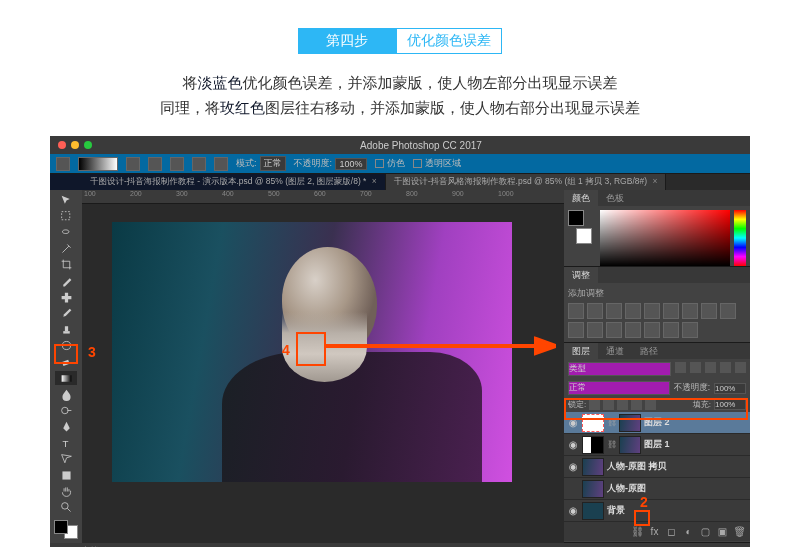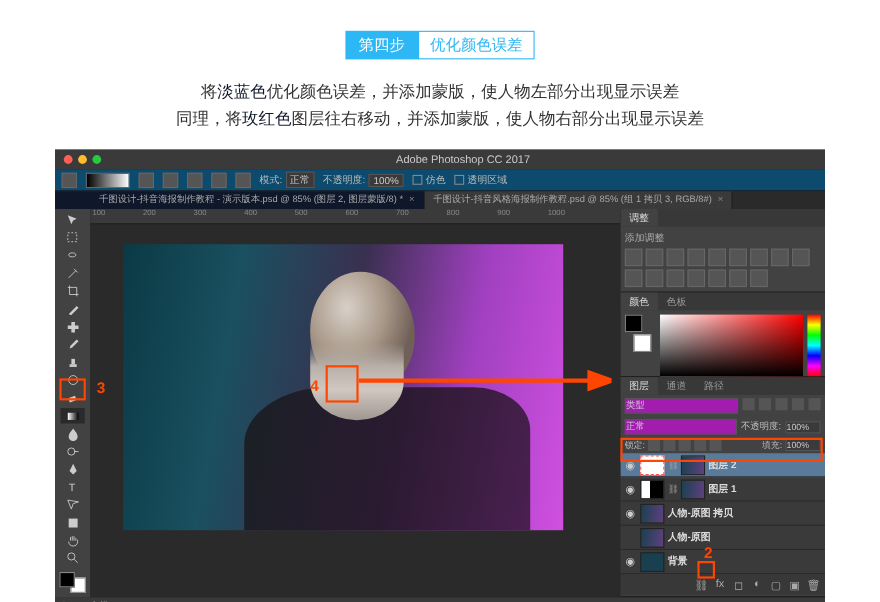--- a/index.html
+++ b/index.html
@@ -1,39 +1,39 @@
 <!DOCTYPE html>
 <html><head>
 <meta charset="utf-8">
 <style>
   * { margin: 0; padding: 0; box-sizing: border-box; }
   body { background: #fff; font-family: "Microsoft YaHei", sans-serif; width: 800px; }
   
   
   .header-section { text-align: center; padding-top: 28px; }
-  .step-badge { display: inline-block; background: #2db7f5; color: #fff; padding: 4px 12px; font-size: 14px; }
+  .step-badge { display: inline-block; background: #2db7f5; color: #fff; padding: 4px 28px; font-size: 14px; }
   .step-subtitle { display: inline-block; border: 1px solid #2db7f5; color: #2db7f5; padding: 3px 10px; font-size: 14px; }
   .instruction-line { margin-top: 20px; font-size: 15px; color: #333; }
   .cyan-text { color: #0f172a; }
   .magenta-text { color: #0f172a; }
   
   
   .ps-window { position: relative; margin: 18px auto 0; width: 700px; height: 506px; background: #2a2a2a; }
   
   
   .titlebar { height: 18px; background: #3a3a3a; display: flex; align-items: center; }
   .traffic-lights { display: flex; gap: 5px; padding-left: 8px; }
   .light { width: 8px; height: 8px; border-radius: 50%; }
   .light.red { background: #ff5f56; }
   .light.yellow { background: #ffbd2e; }
   .light.green { background: #27c93f; }
   .title { flex: 1; text-align: center; font-size: 10px; color: #ccc; }
   
   
-  .options-bar { height: 20px; background: #0c4a6e; display: flex; align-items: center; gap: 8px; padding: 0 6px; font-size: 9px; color: #bbb; border-bottom: 1px solid #1a1a1a; }
+  .options-bar { height: 20px; background: #0369a1; display: flex; align-items: center; gap: 8px; padding: 0 6px; font-size: 9px; color: #bbb; border-bottom: 1px solid #1a1a1a; }
   .opt-icon { width: 14px; height: 14px; background: #555; border: 1px solid #666; }
   .opt-group { display: flex; align-items: center; gap: 3px; }
   .opt-select { background: #3a3a3a; border: 1px solid #555; color: #ccc; font-size: 9px; padding: 0 3px; }
   .opt-input { background: #3a3a3a; border: 1px solid #555; color: #ccc; font-size: 9px; width: 32px; text-align: center; }
   .checkbox { width: 9px; height: 9px; border: 1px solid #888; display: inline-block; }
   
   
   .doc-tabs { height: 16px; background: #2a2a2a; display: flex; font-size: 8.5px; color: #aaa; }
   .doc-tab { padding: 2px 8px; border-right: 1px solid #1a1a1a; background: #3a3a3a; white-space: nowrap; }
   .doc-tab.active { background: #0f172a; padding-left: 40px; }
@@ -316,57 +316,57 @@
             <div class="beard"></div>
           </div>
         </div>
       </div>
     </div>
 
     <div class="panels">
 
       <div class="panel">
         <div class="panel-tabs">
-          <div class="panel-tab active">调整</div>
-        </div>
-        <div class="adj-body">
-          <div class="adj-label">添加调整</div>
-          <div class="adj-icons">
-            <div class="adj-icon"></div>
-            <div class="adj-icon"></div>
-            <div class="adj-icon"></div>
-            <div class="adj-icon"></div>
-            <div class="adj-icon"></div>
-            <div class="adj-icon"></div>
-            <div class="adj-icon"></div>
-            <div class="adj-icon"></div>
-            <div class="adj-icon"></div>
-            <div class="adj-icon"></div>
-            <div class="adj-icon"></div>
-            <div class="adj-icon"></div>
-            <div class="adj-icon"></div>
-            <div class="adj-icon"></div>
-            <div class="adj-icon"></div>
-            <div class="adj-icon"></div>
-          </div>
-        </div>
-      </div>
-
-      <div class="panel">
-        <div class="panel-tabs">
           <div class="panel-tab active">颜色</div>
           <div class="panel-tab">色板</div>
         </div>
         <div class="panel-body color-body">
           <div class="color-sw">
             <div class="color-fg"></div>
             <div class="color-bg"></div>
           </div>
           <div class="color-picker"></div>
           <div class="hue-strip"></div>
+        </div>
+      </div>
+
+      <div class="panel">
+        <div class="panel-tabs">
+          <div class="panel-tab active">调整</div>
+        </div>
+        <div class="adj-body">
+          <div class="adj-label">添加调整</div>
+          <div class="adj-icons">
+            <div class="adj-icon"></div>
+            <div class="adj-icon"></div>
+            <div class="adj-icon"></div>
+            <div class="adj-icon"></div>
+            <div class="adj-icon"></div>
+            <div class="adj-icon"></div>
+            <div class="adj-icon"></div>
+            <div class="adj-icon"></div>
+            <div class="adj-icon"></div>
+            <div class="adj-icon"></div>
+            <div class="adj-icon"></div>
+            <div class="adj-icon"></div>
+            <div class="adj-icon"></div>
+            <div class="adj-icon"></div>
+            <div class="adj-icon"></div>
+            <div class="adj-icon"></div>
+          </div>
         </div>
       </div>
 
       <div class="panel" style="flex:1;display:flex;flex-direction:column">
         <div class="panel-tabs">
           <div class="panel-tab active">图层</div>
           <div class="panel-tab">通道</div>
           <div class="panel-tab">路径</div>
         </div>
         <div class="layers-body">

